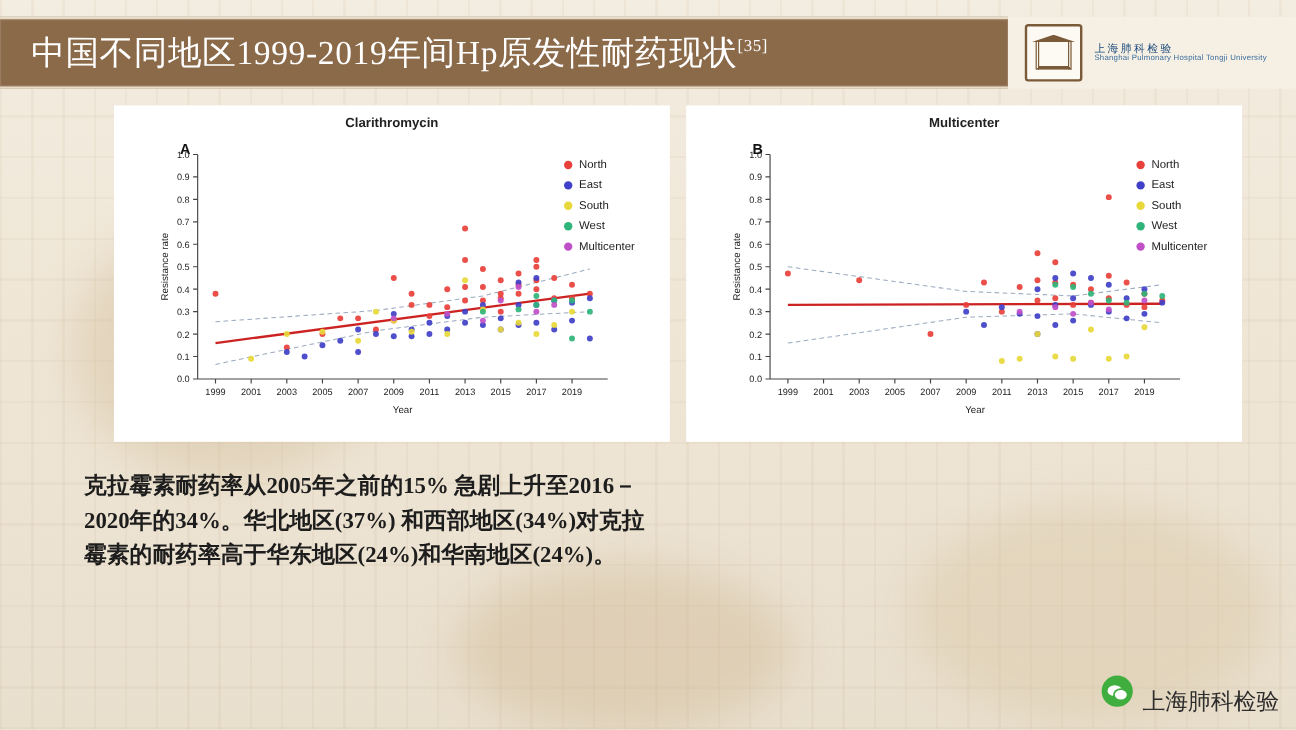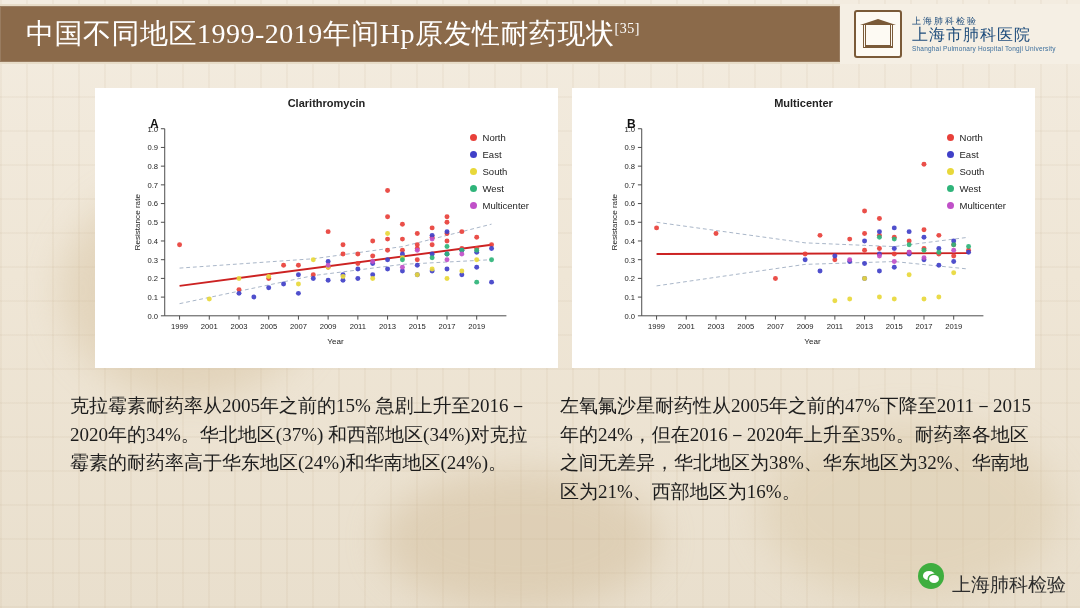--- a/index.html
+++ b/index.html
@@ -24,21 +24,21 @@
       repeating-linear-gradient(0deg, rgba(150,120,80,0.05) 0px, rgba(150,120,80,0.05) 2px, rgba(0,0,0,0) 2px, rgba(0,0,0,0) 34px);
   }
   .bg-blotch {
     position: absolute;
     border-radius: 50%;
     filter: blur(18px);
     opacity: .35;
   }
   
   .header {
-    position: absolute; left: 0; top: 4px;
+    position: absolute; left: 0; top: 14px;
     width: 1080px; height: 60px;
     display: flex; align-items: stretch;
   }
   .title-band {
     background: #8b6a4a;
     flex: 0 0 840px;
     display: flex; align-items: center;
     padding-left: 26px;
     border-top: 2px solid #e7dcc8;
     border-bottom: 2px solid #e7dcc8;
@@ -113,21 +113,21 @@
     font-size: 9.5px; color: #222;
   }
   .legend-row { display: flex; align-items: center; gap: 6px; height: 17px; }
   .legend-dot { width: 7px; height: 7px; border-radius: 50%; display: inline-block; }
   .legend-label { line-height: 1; }
 
   
   .captions {
     position: absolute; left: 52px; top: 392px;
     width: 990px;
-    display: flex; gap: 14px;
+    display: flex; gap: 2px; font-weight: bold;
   }
   .caption {
     width: 488px;
     font-family: "Liberation Serif", serif;
     font-size: 19px;
     line-height: 1.5;
     color: #1d1d1d;
   }
   .caption.left { padding-left: 18px; }
   .caption.right { padding-left: 6px; }
@@ -172,21 +172,20 @@
 <div class="header">
   <div class="title-band">
     <div class="title-text">
       <span>中国不同地区1999-2019年间Hp原发性耐药现状</span><span class="title-sup">[35]</span>
     </div>
   </div>
   <div class="logo-band">
     <div class="crest"></div>
     <div class="logo-texts">
       <div class="logo-line1">上海肺科检验</div>
-      <div class="logo-line2">上海市肺科医院</div>
       <div class="logo-line3">Shanghai Pulmonary Hospital Tongji University</div>
     </div>
   </div>
 </div>
 
 <div class="charts">
 
   <div class="chart-card">
     <div class="chart-title">Clarithromycin</div>
     <div class="panel-letter" style="left:54px;top:28px;">A</div>
@@ -512,19 +511,18 @@
         <div class="legend-row">
           <span class="legend-dot" style="background: rgb(192, 80, 200);"></span>
           <span class="legend-label">Multicenter</span>
         </div>
       </div>
   </div>
 </div>
 
 <div class="captions">
   <div class="caption left">克拉霉素耐药率从2005年之前的15% 急剧上升至2016－2020年的34%。华北地区(37%) 和西部地区(34%)对克拉霉素的耐药率高于华东地区(24%)和华南地区(24%)。</div>
-  <div class="caption right">左氧氟沙星耐药性从2005年之前的47%下降至2011－2015年的24%，但在2016－2020年上升至35%。耐药率各地区之间无差异，华北地区为38%、华东地区为32%、华南地区为21%、西部地区为16%。</div>
 </div>
 
 <div class="wechat">
   <div class="wechat-badge"></div>
   <div class="wechat-text">上海肺科检验</div>
 </div>
 
 </body></html>

